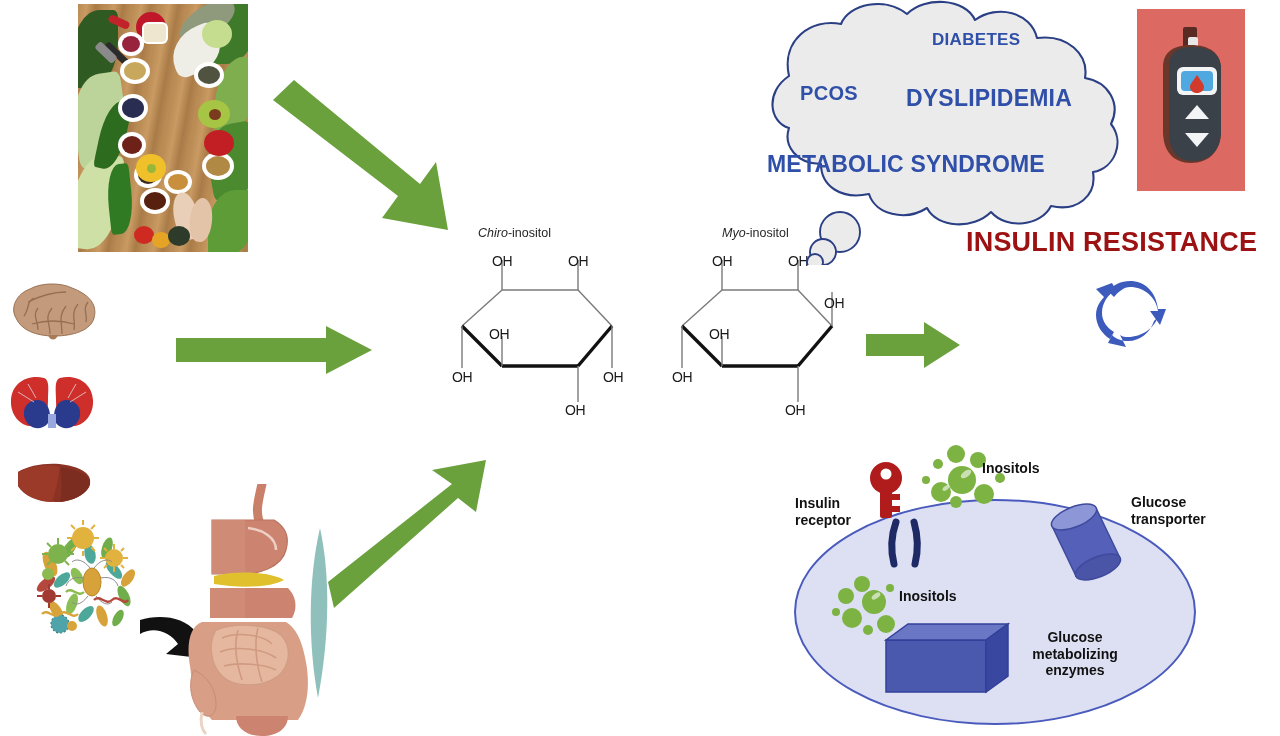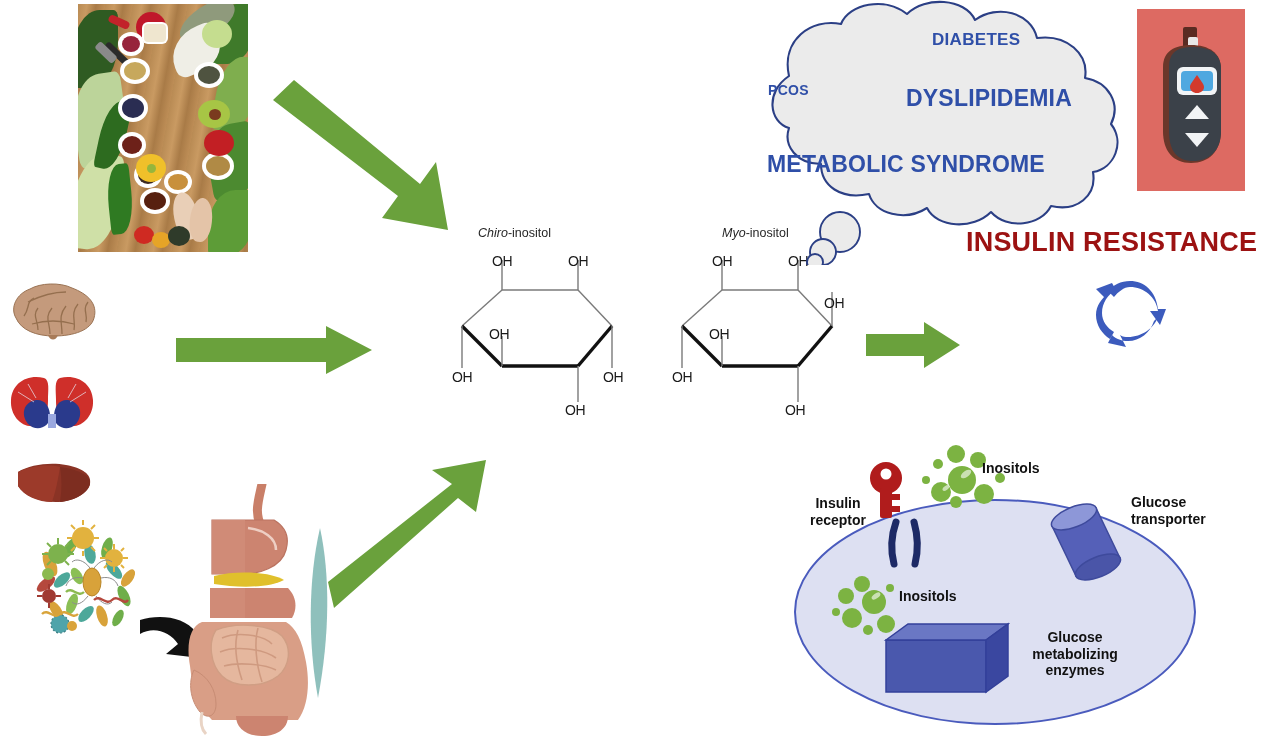--- a/index.html
+++ b/index.html
@@ -65,21 +65,21 @@
   
   #cloud { left: 685px; top: 0px; width: 440px; height: 265px; }
   .cloud-text {
     position:absolute;
     color:#2f4fa8;
     font-weight:bold;
     white-space:nowrap;
     font-family:"Liberation Sans", sans-serif;
   }
   #cl-diabetes { left:932px; top:30px; font-size:17px; letter-spacing:.3px;}
-  #cl-pcos { left:768px; top:82px; font-size:14px; letter-spacing:.3px;text-align:right;}
+  #cl-pcos { left:800px; top:82px; font-size:20px; letter-spacing:.3px;text-align:right;}
   #cl-dyslip { left:906px; top:85px; font-size:23px; letter-spacing:.2px;}
   #cl-metsyn { left:767px; top:151px; font-size:23px; letter-spacing:.2px;}
 
   
   #meter-panel { left: 1137px; top: 9px; width: 108px; height: 182px; background:#dd6a62; }
 
   
   .insulin-txt {
     position:absolute;
     color:#9c1212;
@@ -96,21 +96,21 @@
   
   #cell-wrap { left:790px; top:436px; width:470px; height:300px; }
   .cell-lbl {
     position:absolute;
     color:#111111;
     font-weight:bold;
     font-family:"Liberation Sans", sans-serif;
     font-size:14px;
     line-height:1.18;
   }
-  #lbl-insulin-receptor { left:795px; top:495px; width:86px; text-align:center; }
+  #lbl-insulin-receptor { left:795px; top:495px; width:86px; text-align:left; }
   #lbl-inositols-out { left:982px; top:460px; }
   #lbl-inositols-in { left:899px; top:588px; }
   #lbl-glucose-transporter { left:1131px; top:494px; width:120px; text-align:left; }
   #lbl-glucose-enzymes { left:1010px; top:629px; width:130px; text-align:center; }
 </style>
 </head>
 <body>
 
 <div class="stage">
 

